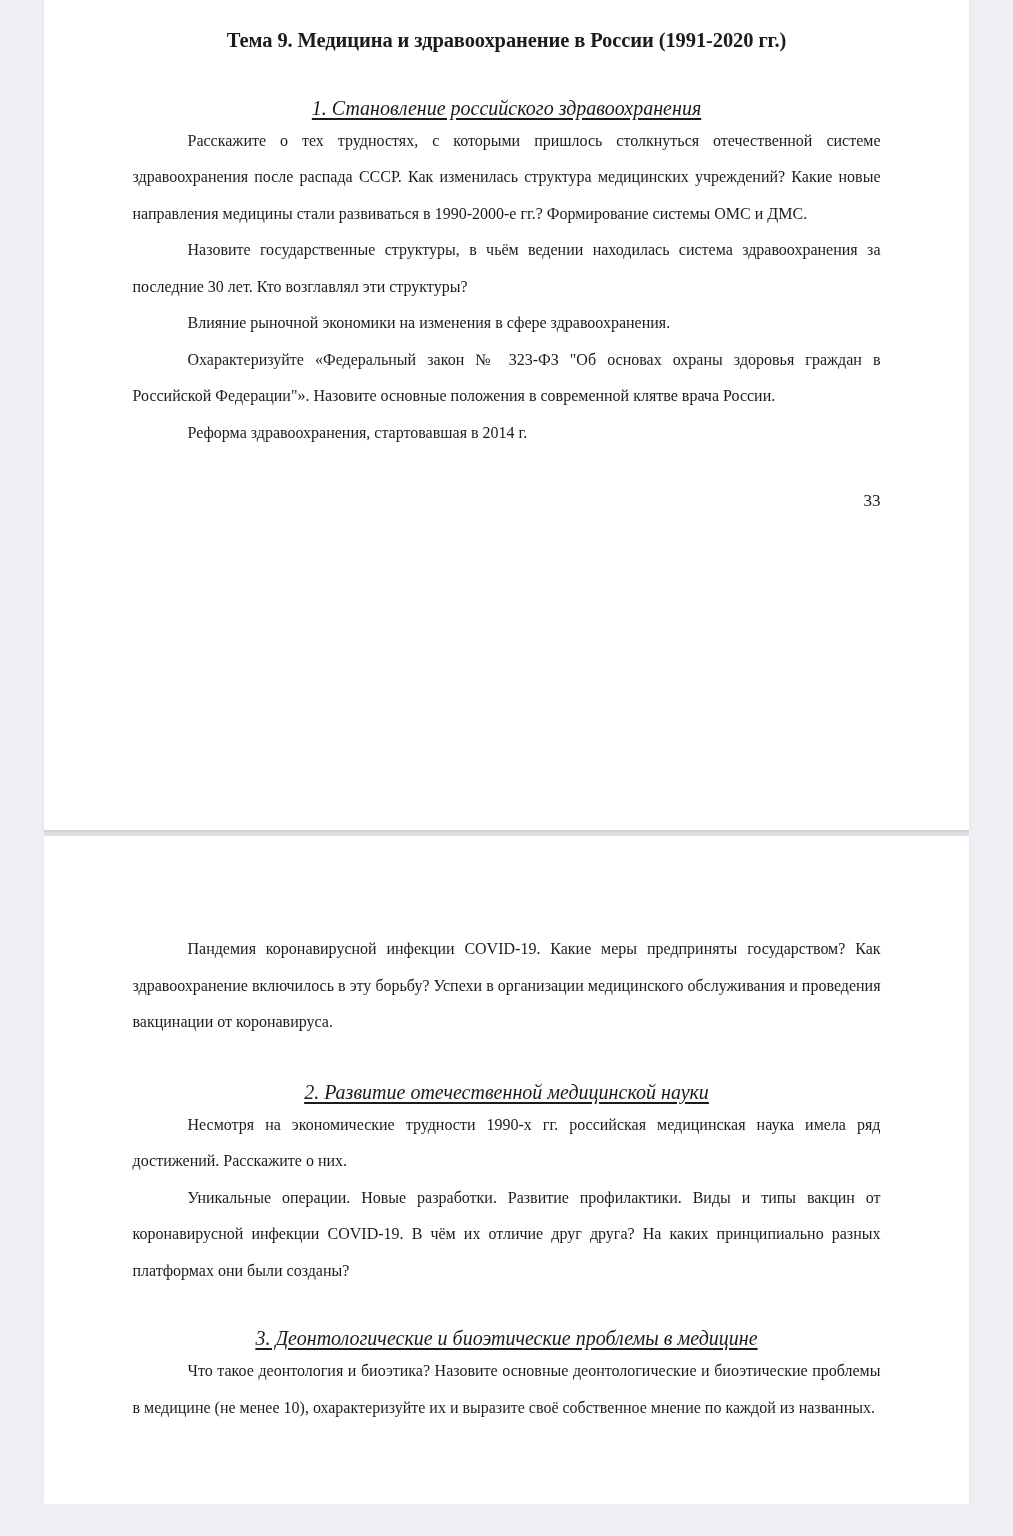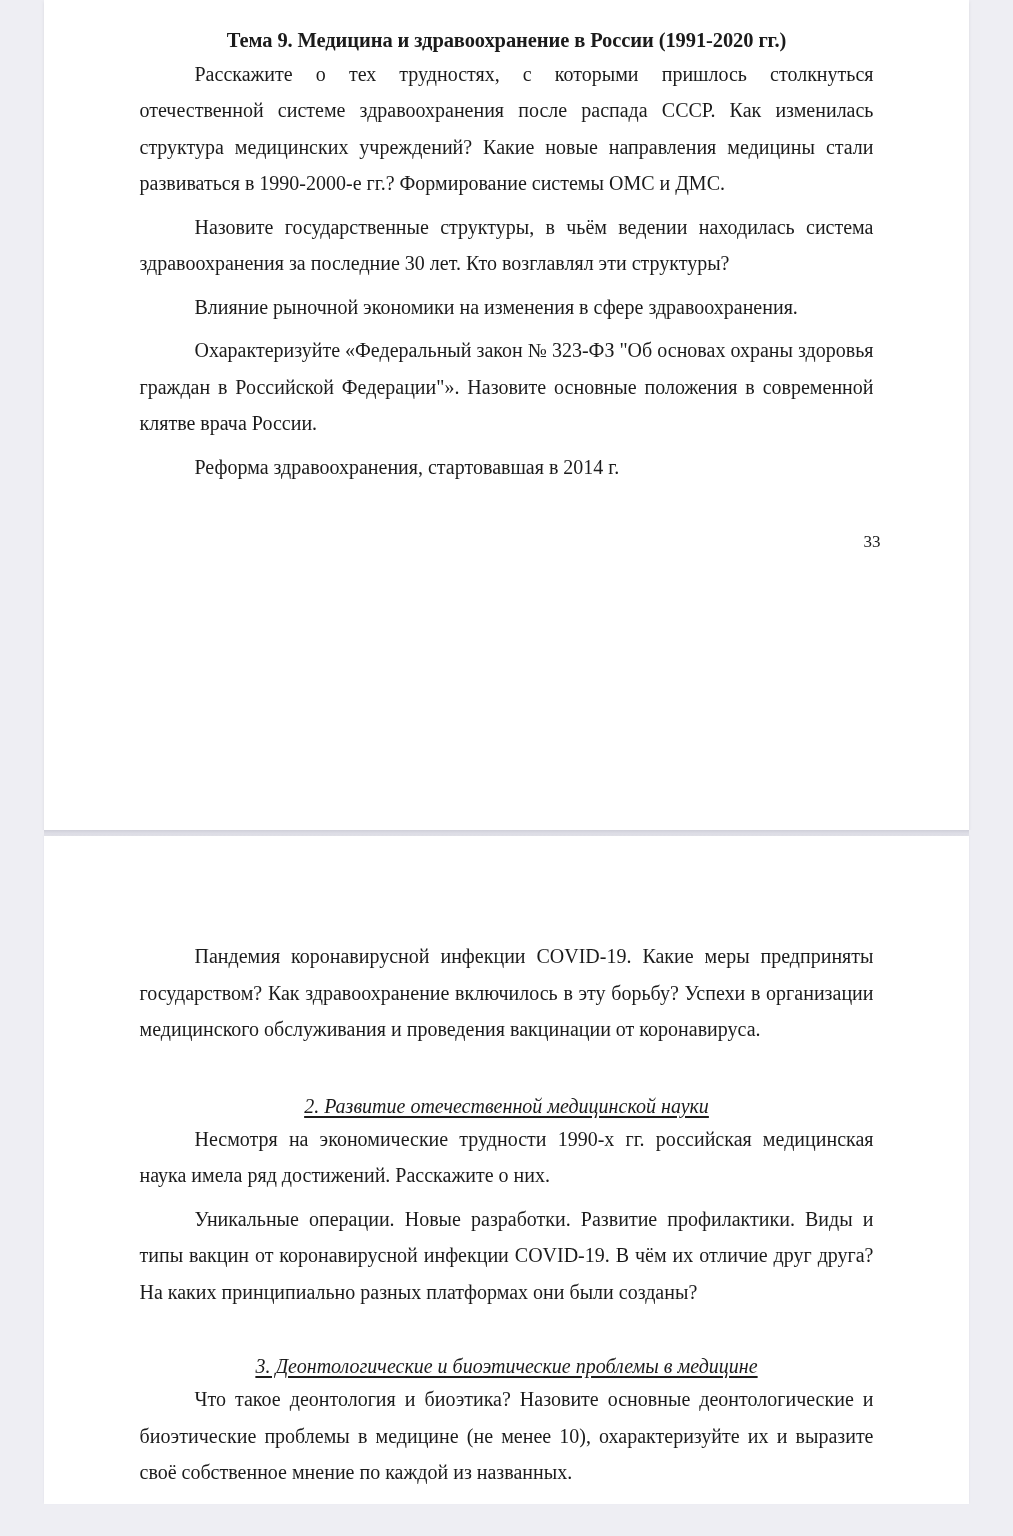--- a/index.html
+++ b/index.html
@@ -77,25 +77,25 @@
     text-align: center;
     text-decoration: underline;
     text-underline-offset: 3px;
     margin: 0;
     line-height: 1.3;
   }
   .heading-1 { padding-top: 41px; }
   .heading-2 { padding-top: 38px; }
   .heading-3 { padding-top: 36px; }
   p.para {
-    font-size: 20px;
+    font-size: 16px;
     line-height: 36.5px;
     text-align: justify;
     text-indent: 55px;
-    margin: 7px;
+    margin: 0;
     -webkit-hyphens: none;
     hyphens: none;
   }
   p.first-after-heading {
     margin-top: 2px;
   }
   .page-number {
     font-size: 17px;
     text-align: right;
     margin: 0;
@@ -108,20 +108,21 @@
 </head>
 <body>
 
 <div class="viewer">
 
   <div class="page page-1">
     <div class="content">
 
       <h1 class="doc-title">Тема 9. Медицина и здравоохранение в России (1991-2020 гг.)</h1>
 
+      <h2 class="section-heading heading-1">1. Становление российского здравоохранения</h2>
 
       <p class="para first-after-heading">Расскажите о тех трудностях, с которыми пришлось столкнуться отечественной системе здравоохранения после распада СССР. Как изменилась структура медицинских учреждений? Какие новые направления медицины стали развиваться в 1990-2000-е гг.? Формирование системы ОМС и ДМС.</p>
 
       <p class="para">Назовите государственные структуры, в чьём ведении находилась система здравоохранения за последние 30 лет. Кто возглавлял эти структуры?</p>
 
       <p class="para">Влияние рыночной экономики на изменения в сфере здравоохранения.</p>
 
 
       <p class="para">Охарактеризуйте «Федеральный закон № 323-ФЗ "Об основах охраны здоровья граждан в Российской Федерации"». Назовите основные положения в современной клятве врача России.</p>
 

